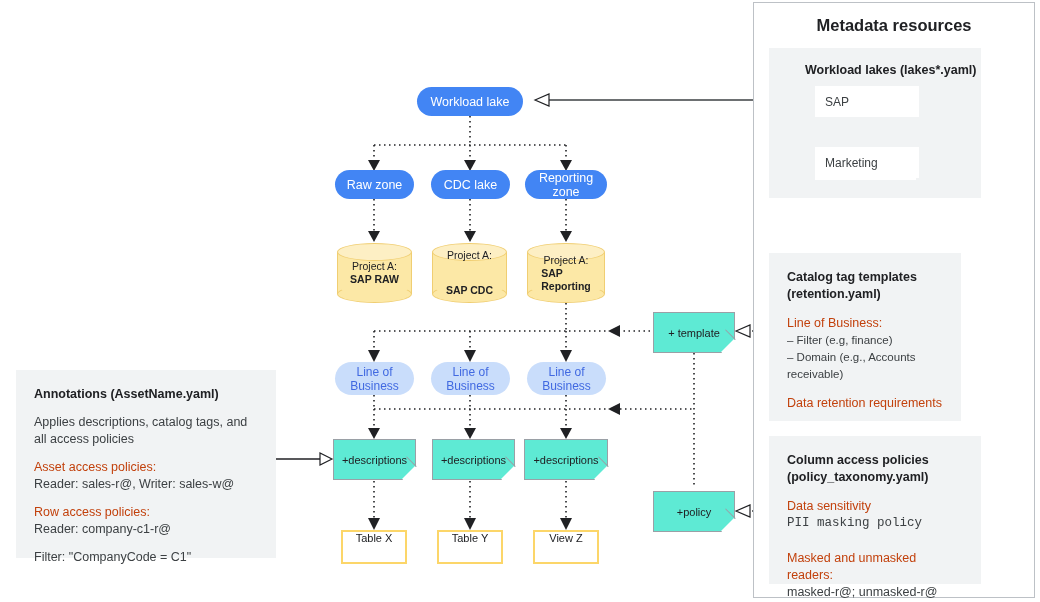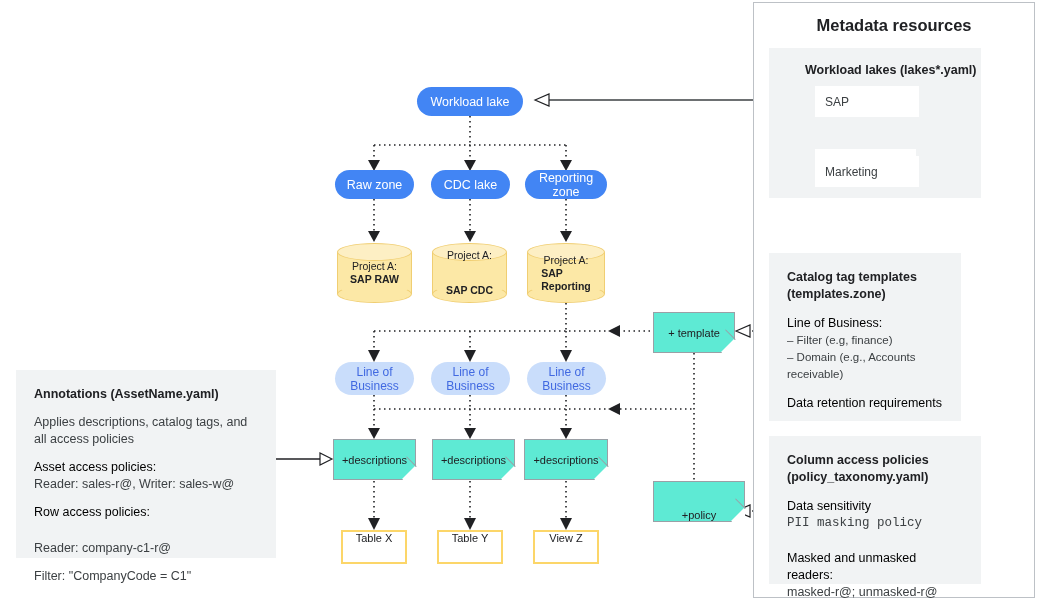--- a/index.html
+++ b/index.html
@@ -126,21 +126,21 @@
   }
   .gray-card {
     position: absolute;
     background: #F1F3F4;
   }
   .card-h {
     font-size: 12.5px; font-weight: bold; color: #202124;
     line-height: 17px;
   }
   .card-blue {
-    font-size: 12.5px; color: #000000; line-height: 17px;
+    font-size: 12.5px; color: #c2410c; line-height: 17px;
   }
   .card-txt {
     font-size: 12.5px; color: #3C4043; line-height: 17px;
   }
   .lake-item {
     position: absolute;
     background: #ffffff;
     display: flex; align-items: center;
     padding-left: 10px;
     font-size: 12px;
@@ -345,56 +345,56 @@
   <div class="tablebox" style="left:533px; top:530px; width:66px; height:34px;">
     <span>View Z</span>
   </div>
 
   <div class="doc" style="left:653px; top:312px; width:82px; height:41px;">
     <span>+ template</span>
     <span class="fold"></span>
     <span class="fold-line"></span>
   </div>
 
-  <div class="doc" style="left:653px; top:481px; width:92px; height:41px;align-items:flex-end;">
+  <div class="doc" style="left:653px; top:491px; width:82px; height:41px;">
     <span>+policy</span>
     <span class="fold"></span>
     <span class="fold-line"></span>
   </div>
 
   <div class="gray-card" style="left:16px; top:370px; width:260px; height:188px; padding:16px 18px;">
     <div class="card-h" style="margin-bottom:11px;">Annotations (AssetName.yaml)</div>
     <div class="card-txt" style="margin-bottom:11px;">Applies descriptions, catalog tags, and all access policies</div>
     <div class="card-blue">Asset access policies:</div>
     <div class="card-txt" style="margin-bottom:11px;">Reader: sales-r@, Writer: sales-w@</div>
     <div class="card-blue">Row access policies:</div>
-    <div class="card-txt" style="margin-bottom:11px;margin-top:19px;">Reader: company-c1-r@</div>
+    <div class="card-txt" style="margin-bottom:11px;">Reader: company-c1-r@</div>
     <div class="card-txt">Filter: "CompanyCode = C1"</div>
   </div>
 
   <div class="panel-outline" style="left:753px; top:2px; width:282px; height:596px;"></div>
 
   <div class="panel-title" style="left:753px; top:16px; width:282px;">Metadata resources</div>
 
   <div class="gray-card" style="left:769px; top:48px; width:212px; height:150px;">
     <div class="card-h" style="position:absolute; left:16px; top:14px;margin-left:20px;">Workload lakes (lakes*.yaml)</div>
   </div>
   <div class="lake-item" style="left:815px; top:86px; width:104px; height:31px;">
     <span>SAP</span>
   </div>
   <div class="lake-item" style="left:815px; top:121px; width:101px; height:31px;margin-top:28px;">
     <span>Salesforce</span>
   </div>
-  <div class="lake-item" style="left:815px; top:156px; width:104px; height:31px;">
+  <div class="lake-item" style="left:815px; top:147px; width:104px; height:31px;">
     <span>Marketing</span>
   </div>
 
   <div class="gray-card" style="left:769px; top:253px; width:192px; height:168px; padding:16px 18px;">
     <div class="card-h">Catalog tag templates</div>
-    <div class="card-h" style="margin-bottom:12px;">(templates.zone)</div>
+    <div class="card-h" style="margin-bottom:12px;">(retention.yaml)</div>
     <div class="card-blue">Line of Business:</div>
     <div class="card-txt" style="font-size:11.5px;">
       <div>– Filter (e.g, finance)</div>
       <div>– Domain (e.g., Accounts receivable)</div>
     </div>
     <div class="card-blue" style="margin-top:12px;">Data retention requirements</div>
   </div>
 
   <div class="gray-card" style="left:769px; top:436px; width:212px; height:148px; padding:16px 18px;">
     <div class="card-h">Column access policies</div>

